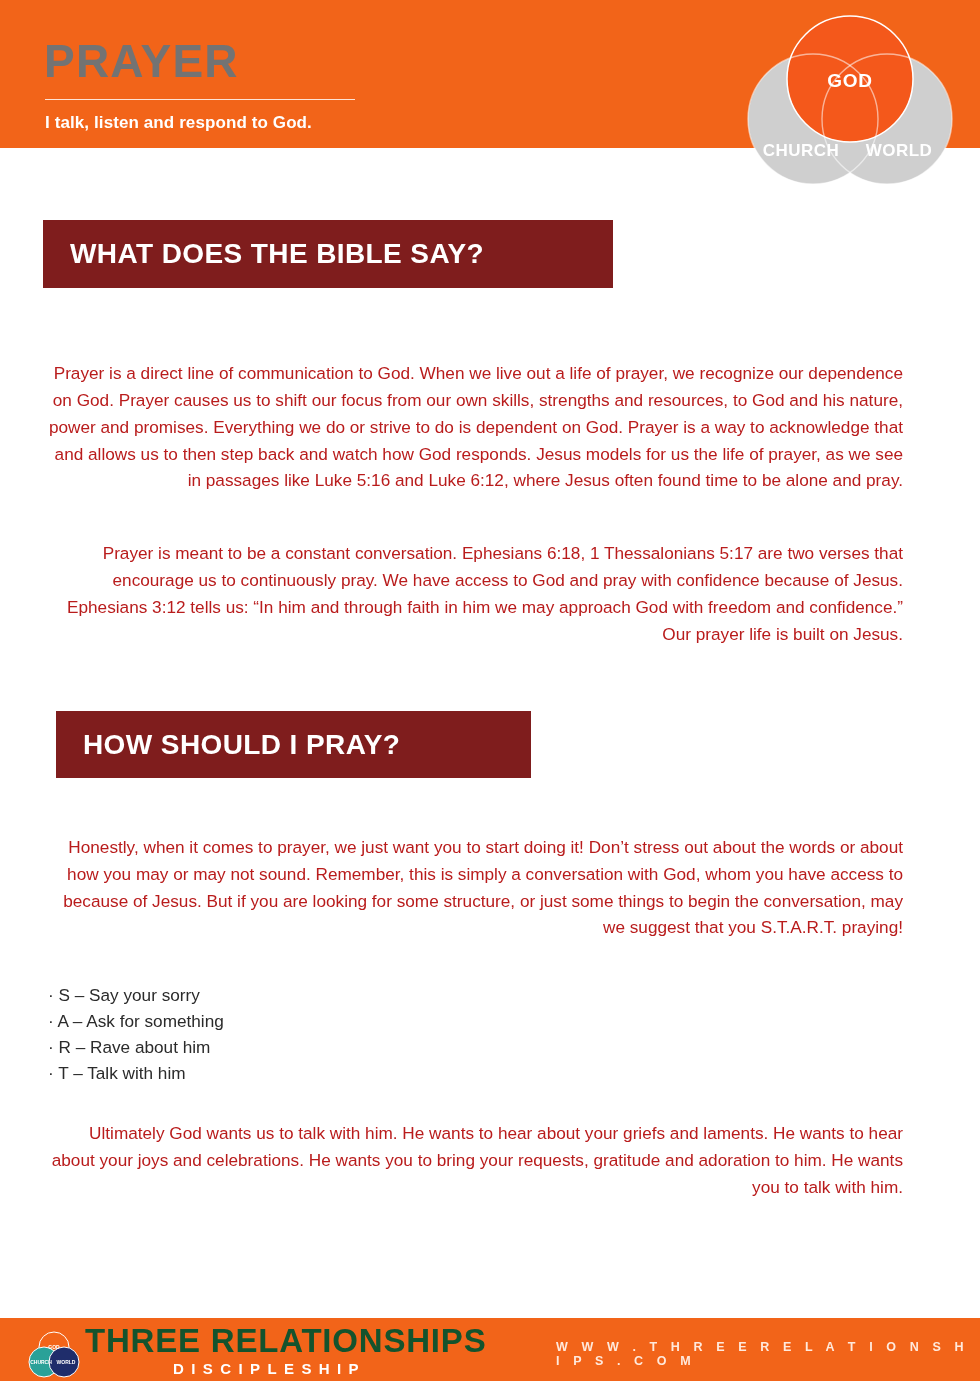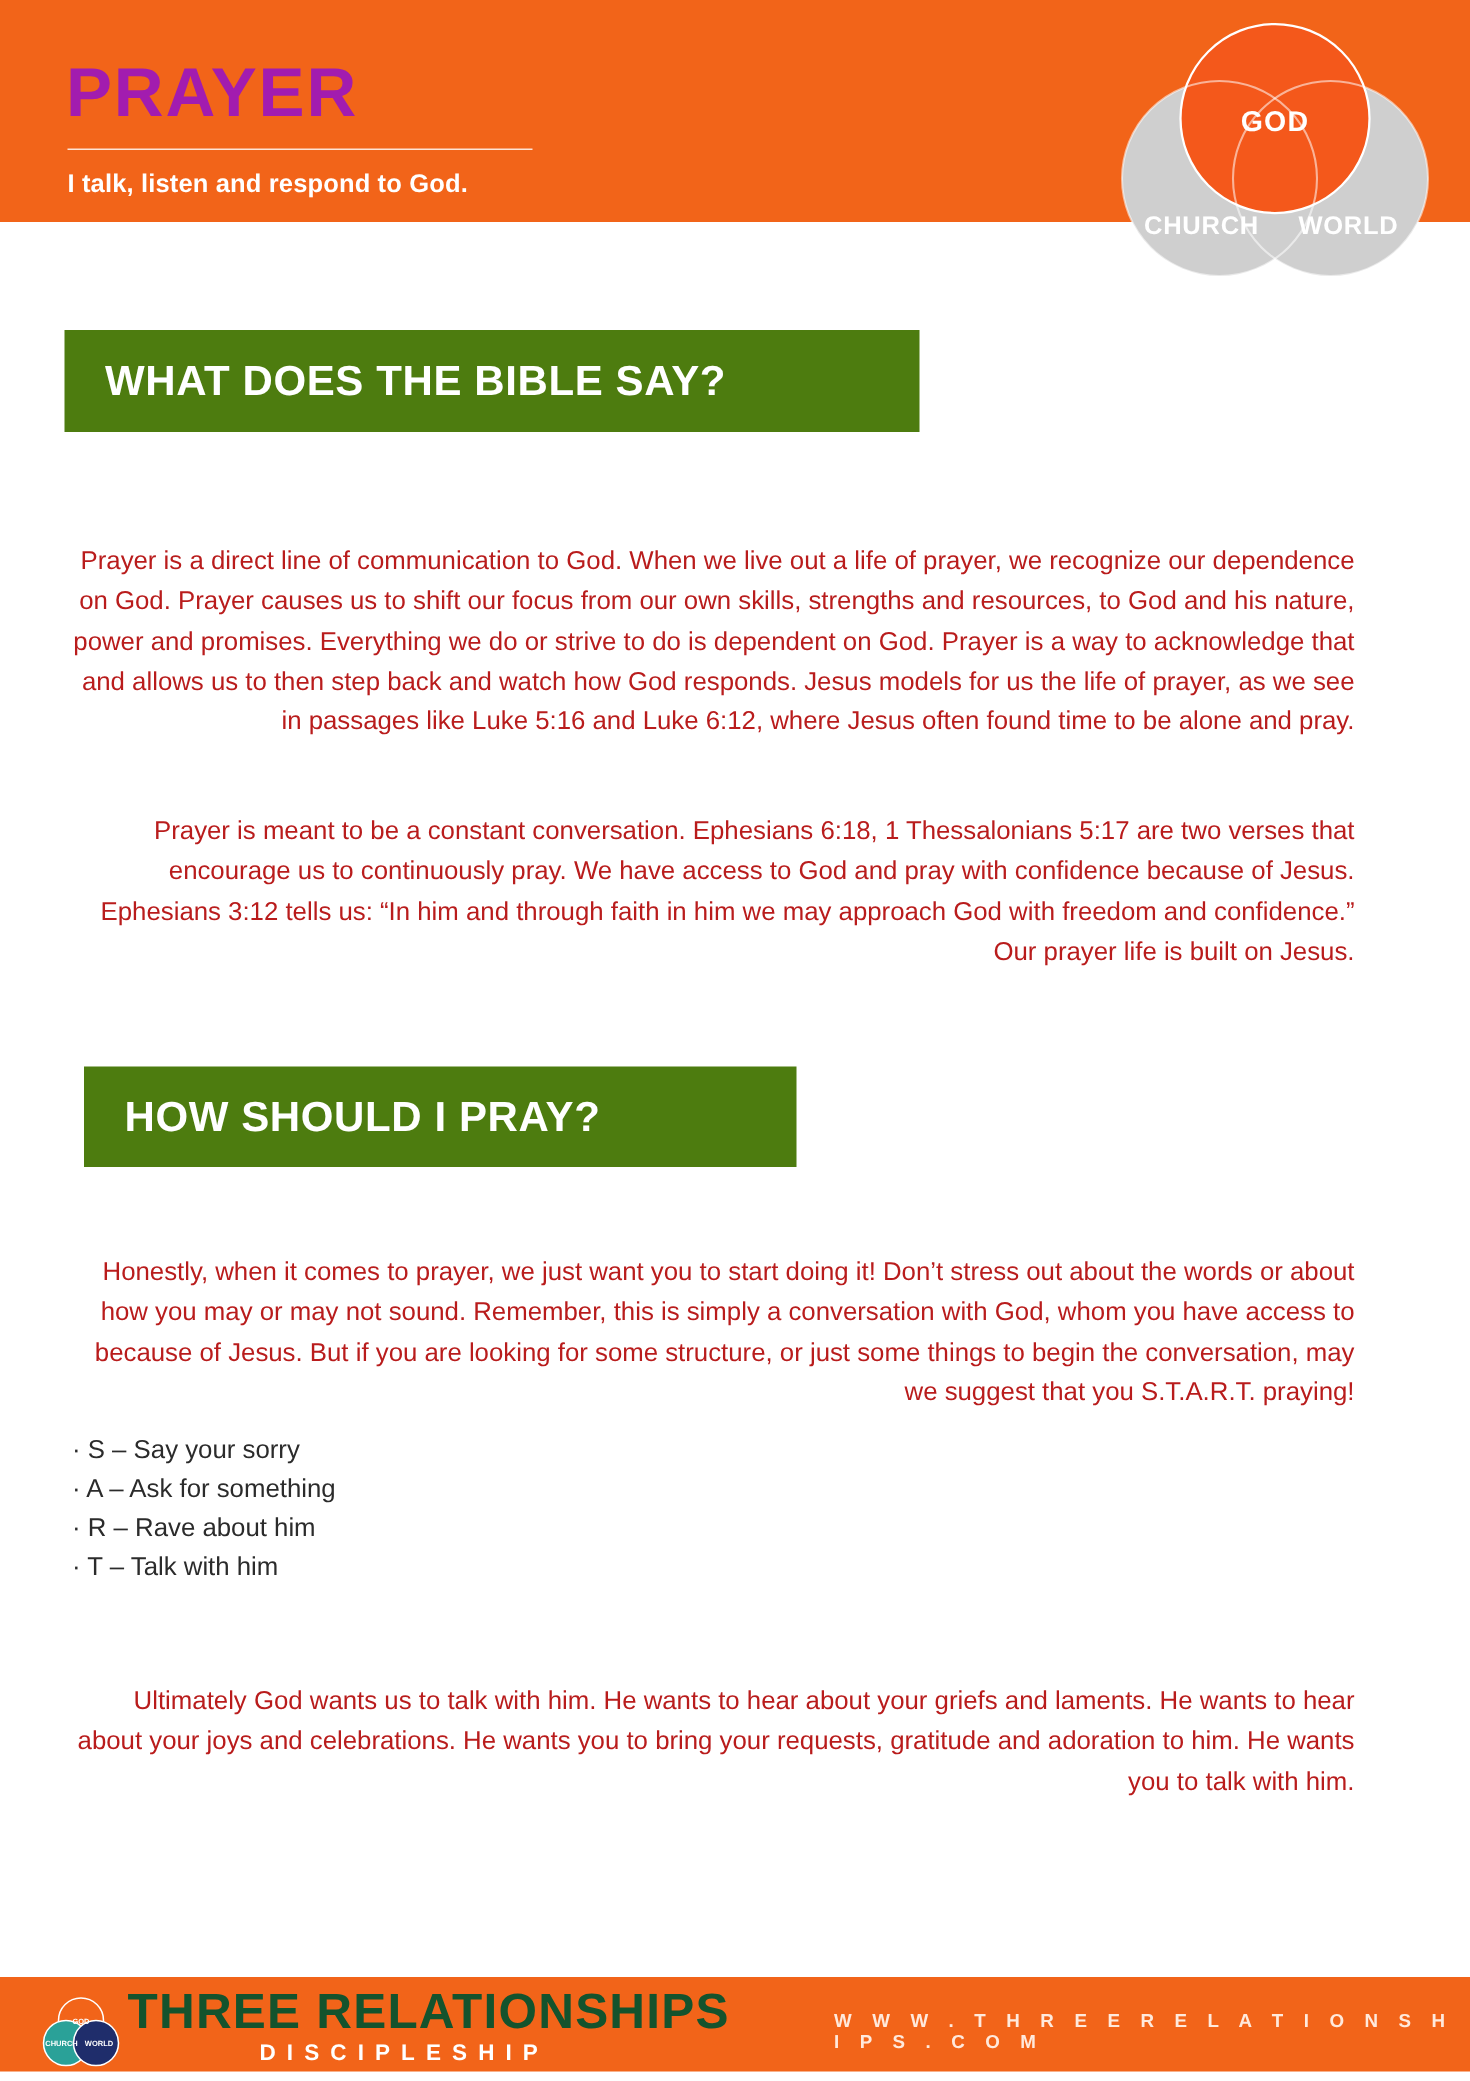--- a/index.html
+++ b/index.html
@@ -25,21 +25,21 @@
     height: 148px;
     background: #F26419;
   }
   .header-title {
     position: absolute;
     left: 44px;
     top: 38px;
     font-size: 46px;
     font-weight: bold;
     letter-spacing: 1.2px;
-    color: #a21caf;
+    color: #737373;
     line-height: 1;
     margin: 0;
   }
   .header-rule {
     position: absolute;
     left: 45px;
     top: 99px;
     width: 310px;
     height: 1px;
     background: rgba(255,255,255,0.82);
@@ -61,21 +61,21 @@
     left: 735px;
     top: 14px;
     width: 230px;
     height: 180px;
   }
   .venn svg { display: block; }
 
   
   .band {
     position: absolute;
-    background: #4d7c0f;
+    background: #7f1d1d;
     display: flex;
     align-items: center;
   }
   .band-1 { left: 43px;  top: 220px; width: 570px; height: 68px; }
   .band-2 { left: 56px;  top: 711px; width: 475px; height: 67px; }
   .band-label {
     color: #FFFFFF;
     font-size: 28px;
     font-weight: bold;
     letter-spacing: 0.4px;
@@ -93,21 +93,21 @@
     text-align: right;
   }
   .p1 { top: 343px; }
   .p2 { top: 523px; }
   .p3 { top: 818px; margin-top: 16px; }
   .p4 { top: 1100px; margin-top: 20px; }
 
   .start-list {
     position: absolute;
     left: 48px;
-    top: 953px;
+    top: 982px;
     width: 500px;
     list-style: none;
     margin: 0;
     padding: 0;
     color: #2b2b2b;
     font-size: 17.2px;
     line-height: 26px;
   }
   .start-list li { white-space: pre; }
 

